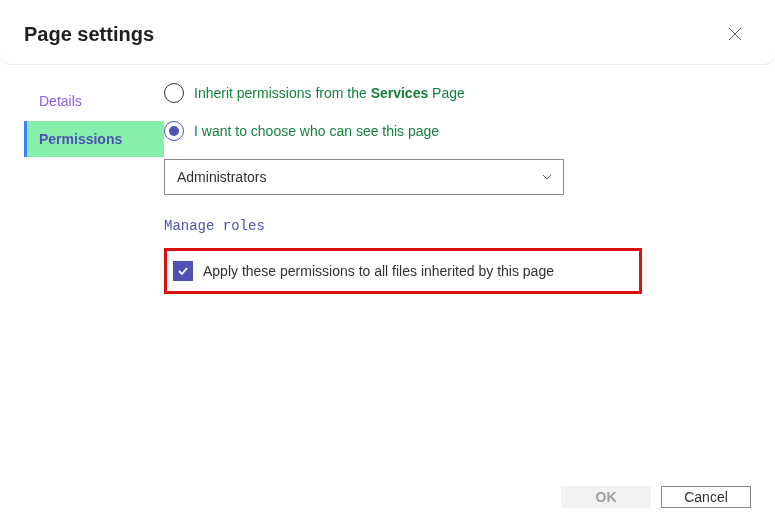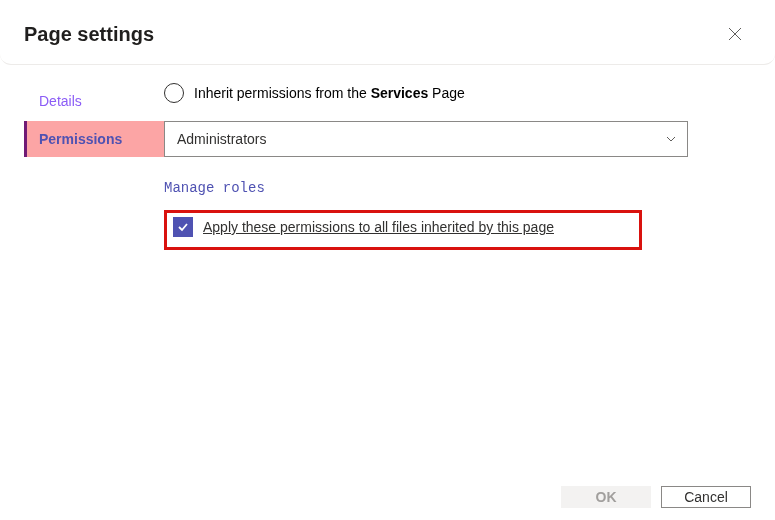--- a/index.html
+++ b/index.html
@@ -46,24 +46,24 @@
     }
     .tab {
       padding: 10px 12px;
       cursor: pointer;
       color: #8b5cf6;
       font-size: 14px;
       margin-bottom: 2px;
       border-left: 3px solid transparent;
     }
     .tab.active {
-      background: #fca5a5;
+      background: #86efac;
       color: #4f52b2;
       font-weight: 600;
-      border-left: 3px solid #701a75;
+      border-left: 3px solid #3b82f6;
     }
     .content {
       flex: 1;
       padding: 6px 24px 0 0;
     }
     .radio-row {
       display: flex;
       align-items: center;
       gap: 10px;
       margin-bottom: 18px;
@@ -84,25 +84,25 @@
     }
     .radio.selected::after {
       content: "";
       width: 10px;
       height: 10px;
       background: #4f52b2;
       border-radius: 50%;
     }
     .radio-label {
       font-size: 14px;
-      color: #000000;
+      color: #15803d;
     }
     .radio-label .bold { font-weight: 700; }
     .dropdown {
-      width: 524px;
+      width: 400px;
       height: 36px;
       border: 1px solid #8a8886;
       display: flex;
       align-items: center;
       justify-content: space-between;
       padding: 0 10px 0 12px;
       margin-top: 8px;
       margin-bottom: 22px;
       cursor: pointer;
     }
@@ -112,25 +112,24 @@
     .link {
       color: #4f52b2;
       font-size: 14px;
       cursor: pointer;
       display: inline-block;
       margin-bottom: 14px;
       font-family: Liberation Mono, monospace;
     }
     .highlight-box {
       border: 3px solid #d9120e;
-      padding: 4px 10px 10px 6px;
+      padding: 10px 10px 10px 6px;
       display: flex;
       align-items: center;
       width: 478px;
-      text-decoration: underline;
     }
     .checkbox-row {
       display: flex;
       align-items: center;
       gap: 10px;
     }
     .checkbox {
       width: 20px;
       height: 20px;
       background: #4f52b2;
@@ -190,20 +189,24 @@
 
   <div class="content">
 
     <div class="radio-row">
       <div class="radio"></div>
       <div class="radio-label">
         <span>Inherit permissions from the </span><span class="bold">Services</span><span> Page</span>
       </div>
     </div>
 
+    <div class="radio-row">
+      <div class="radio selected"></div>
+      <div class="radio-label">I want to choose who can see this page</div>
+    </div>
 
     <div class="dropdown">
       <span>Administrators</span>
       <svg class="chevron" width="12" height="12" viewBox="0 0 12 12">
         <polyline points="2,4 6,8 10,4" fill="none" stroke="currentColor" stroke-width="1"></polyline>
       </svg>
     </div>
 
     <span class="link">Manage roles</span>
 

